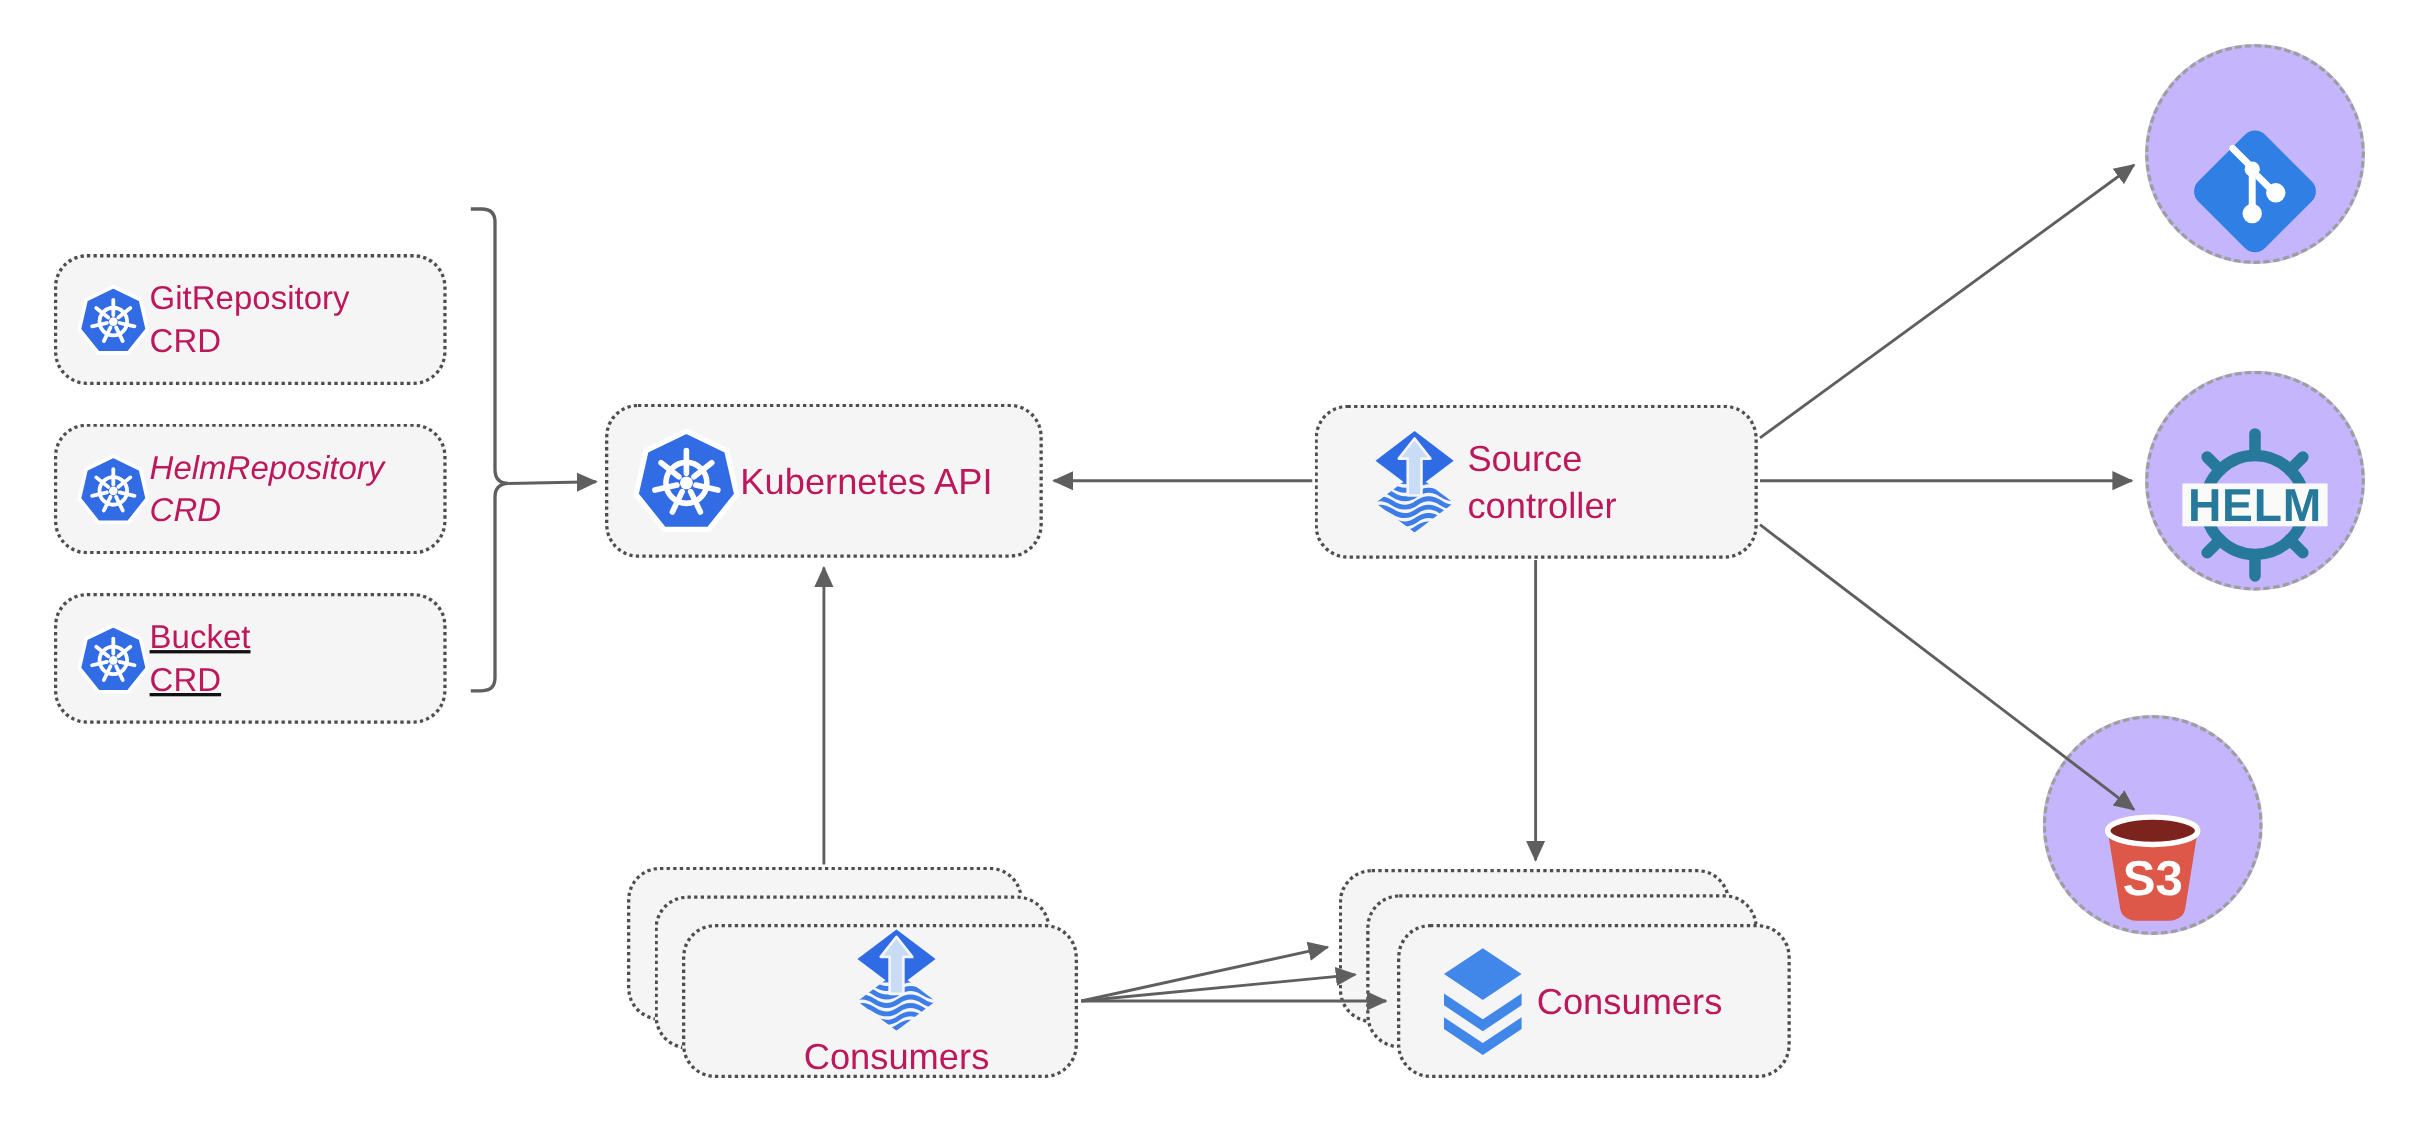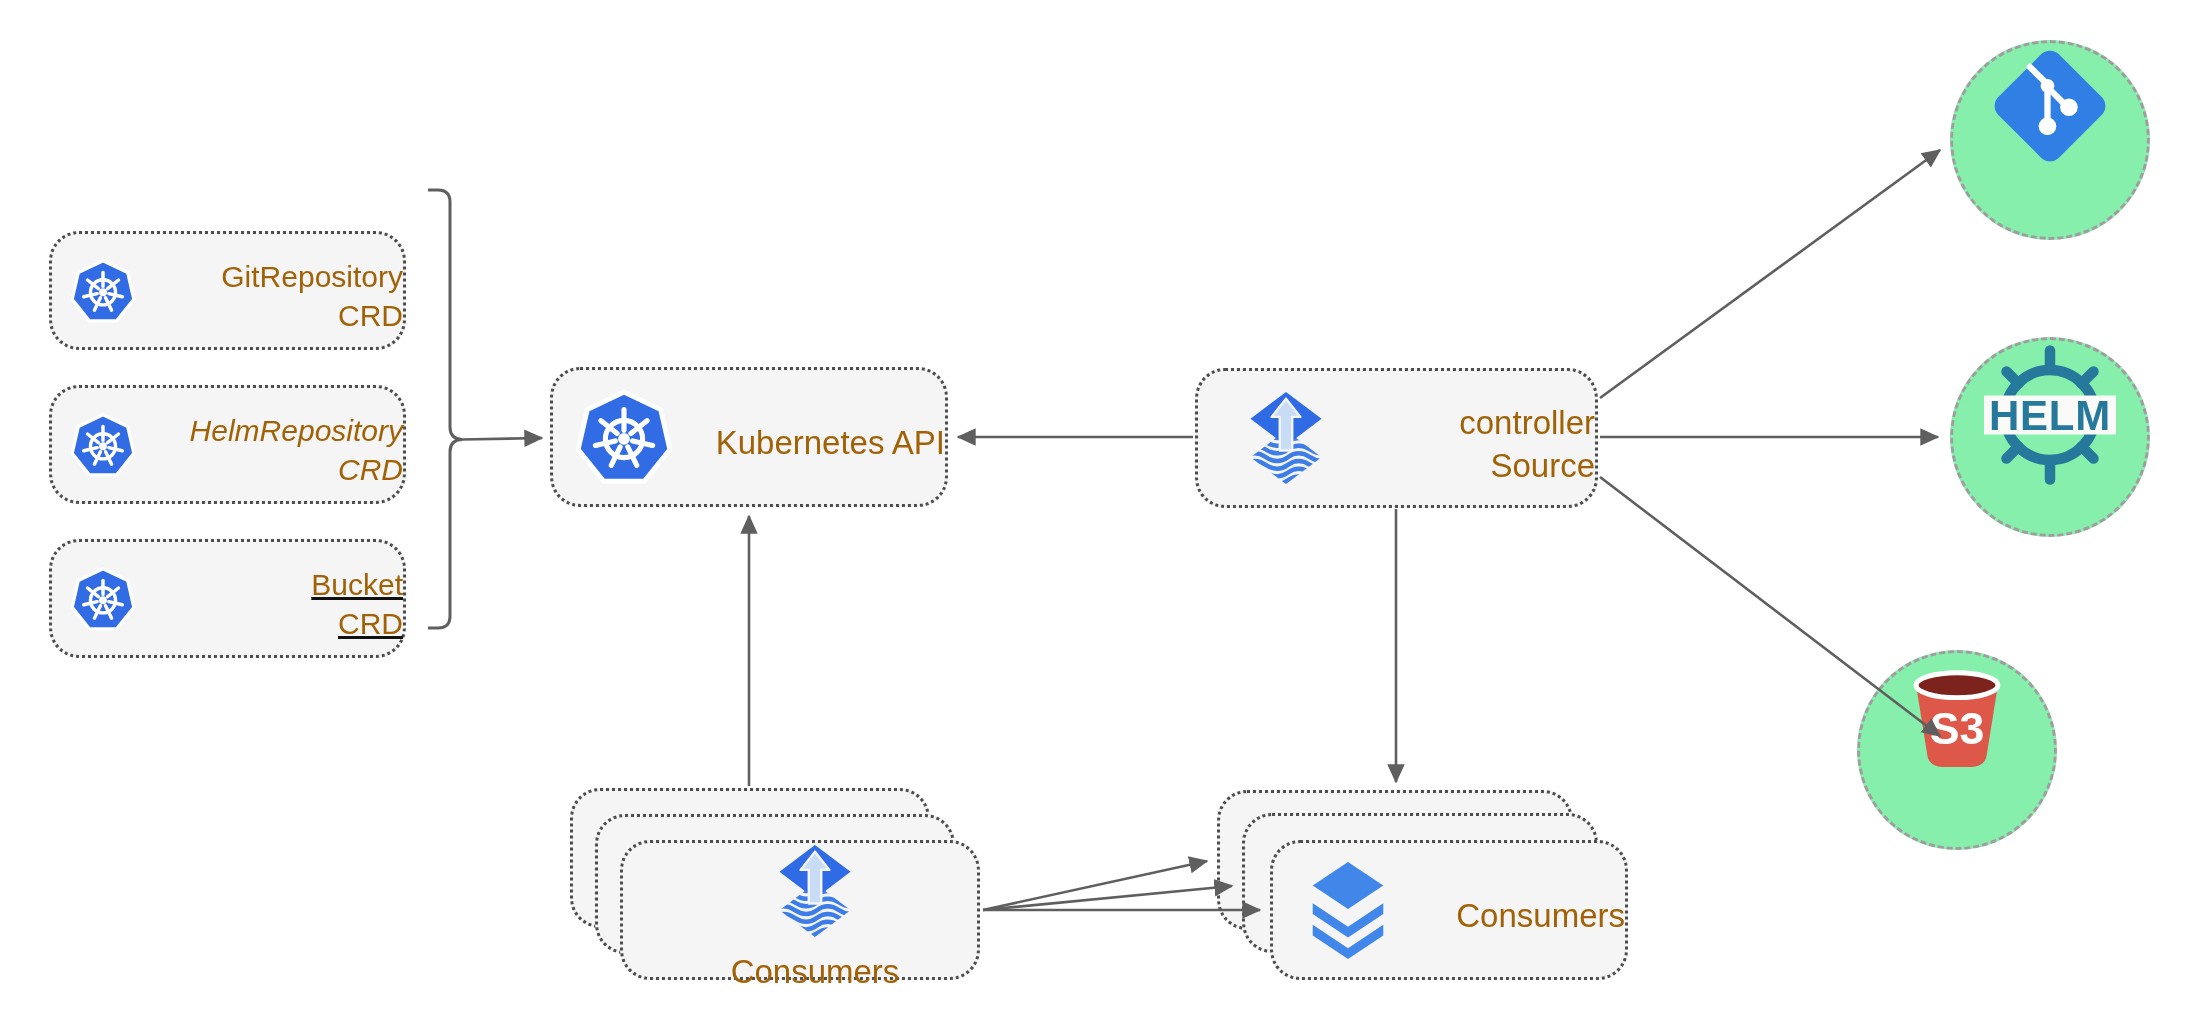--- a/index.html
+++ b/index.html
@@ -16,44 +16,43 @@
     background:#F5F5F5;
     border:3px dotted #4d4d4d;
     border-radius:30px;
     box-sizing:border-box;
     display:flex;
     align-items:center;
   }
   .node .icon-wrap{flex:0 0 auto;display:flex;align-items:center;justify-content:center;}
   .node .lbl{
     flex:1 1 auto;
-    text-align:right;
-    color:#a16207;
-    margin-top:11px;
+    text-align:left;
+    color:#be185d;
   }
   .crd-box{left:49px;width:357px;height:119px;padding-left:18px;}
   .crd-box .lbl{font-size:30px;line-height:39px;}
   .big-box{height:140px;padding-left:22px;}
   .big-box .lbl{font-size:33px;line-height:43px;}
   .stack-layer{
     position:absolute;
     background:#F5F5F5;
     border:3px dotted #4d4d4d;
     border-radius:30px;
     box-sizing:border-box;
     width:360px;height:140px;
   }
   .endpoint{
     position:absolute;
     width:200px;height:200px;
     border-radius:50%;
     border:3px dashed #9e9e9e;
-    background:#86efac;
+    background:#c4b5fd;
     box-sizing:border-box;
-    display:flex;align-items:flex-start;justify-content:center;
+    display:flex;align-items:flex-end;justify-content:center;
   }
   .edges{
     position:absolute;left:0;top:0;z-index:10;pointer-events:none;
   }
   .z1{z-index:1}.z2{z-index:2}.z3{z-index:3}
 </style>
 </head>
 <body>
 
 <div class="canvas">
@@ -139,22 +138,22 @@
     <div class="lbl">Kubernetes API</div>
   </div>
 
   <div class="node big-box" style="left:1195px;top:368px;width:403px;padding-left:40px;">
     <span class="icon-wrap">
       <svg width="96" height="96" viewBox="0 0 100 100">
           <use href="#flux-icon"></use>
         </svg>
     </span>
     <div class="lbl">
+      <div>Source</div>
       <div>controller</div>
-      <div>Source</div>
     </div>
   </div>
 
   <div class="stack-layer z1" style="left:570px;top:788px;"></div>
   <div class="stack-layer z2" style="left:595px;top:814px;"></div>
   <div class="node big-box z3" style="left:620px;top:840px;width:360px;padding-left:30px;flex-direction:column;">
     <span class="icon-wrap">
       <svg width="96" height="96" viewBox="0 0 100 100">
           <use href="#flux-icon"></use>
         </svg>

